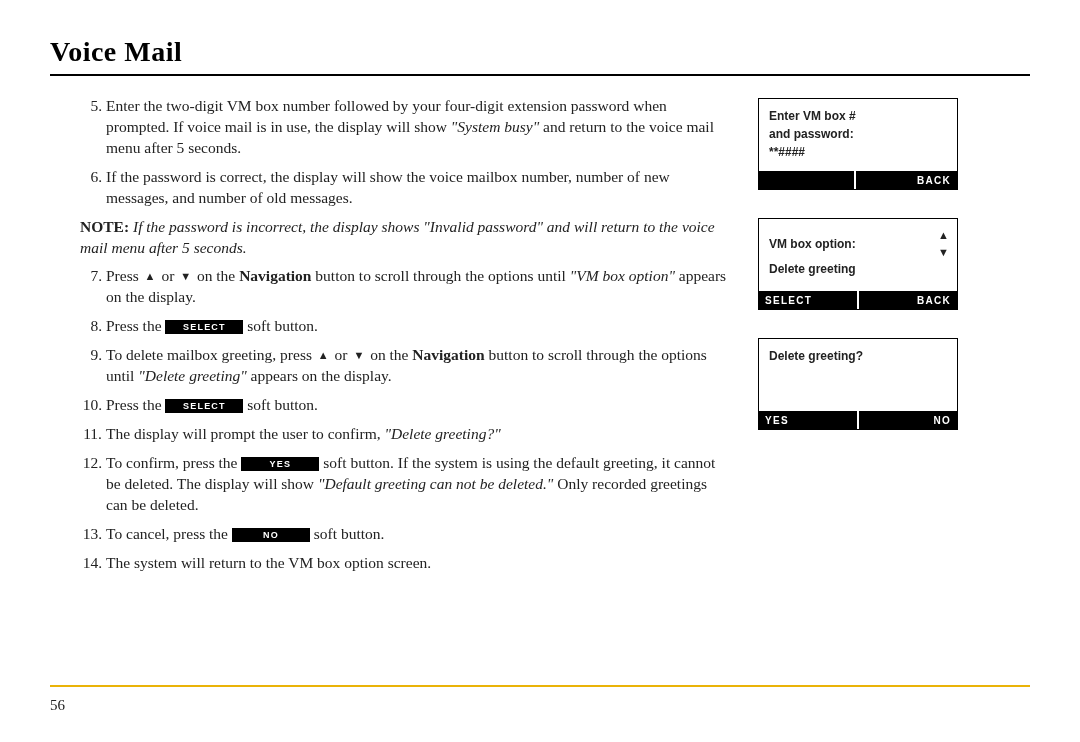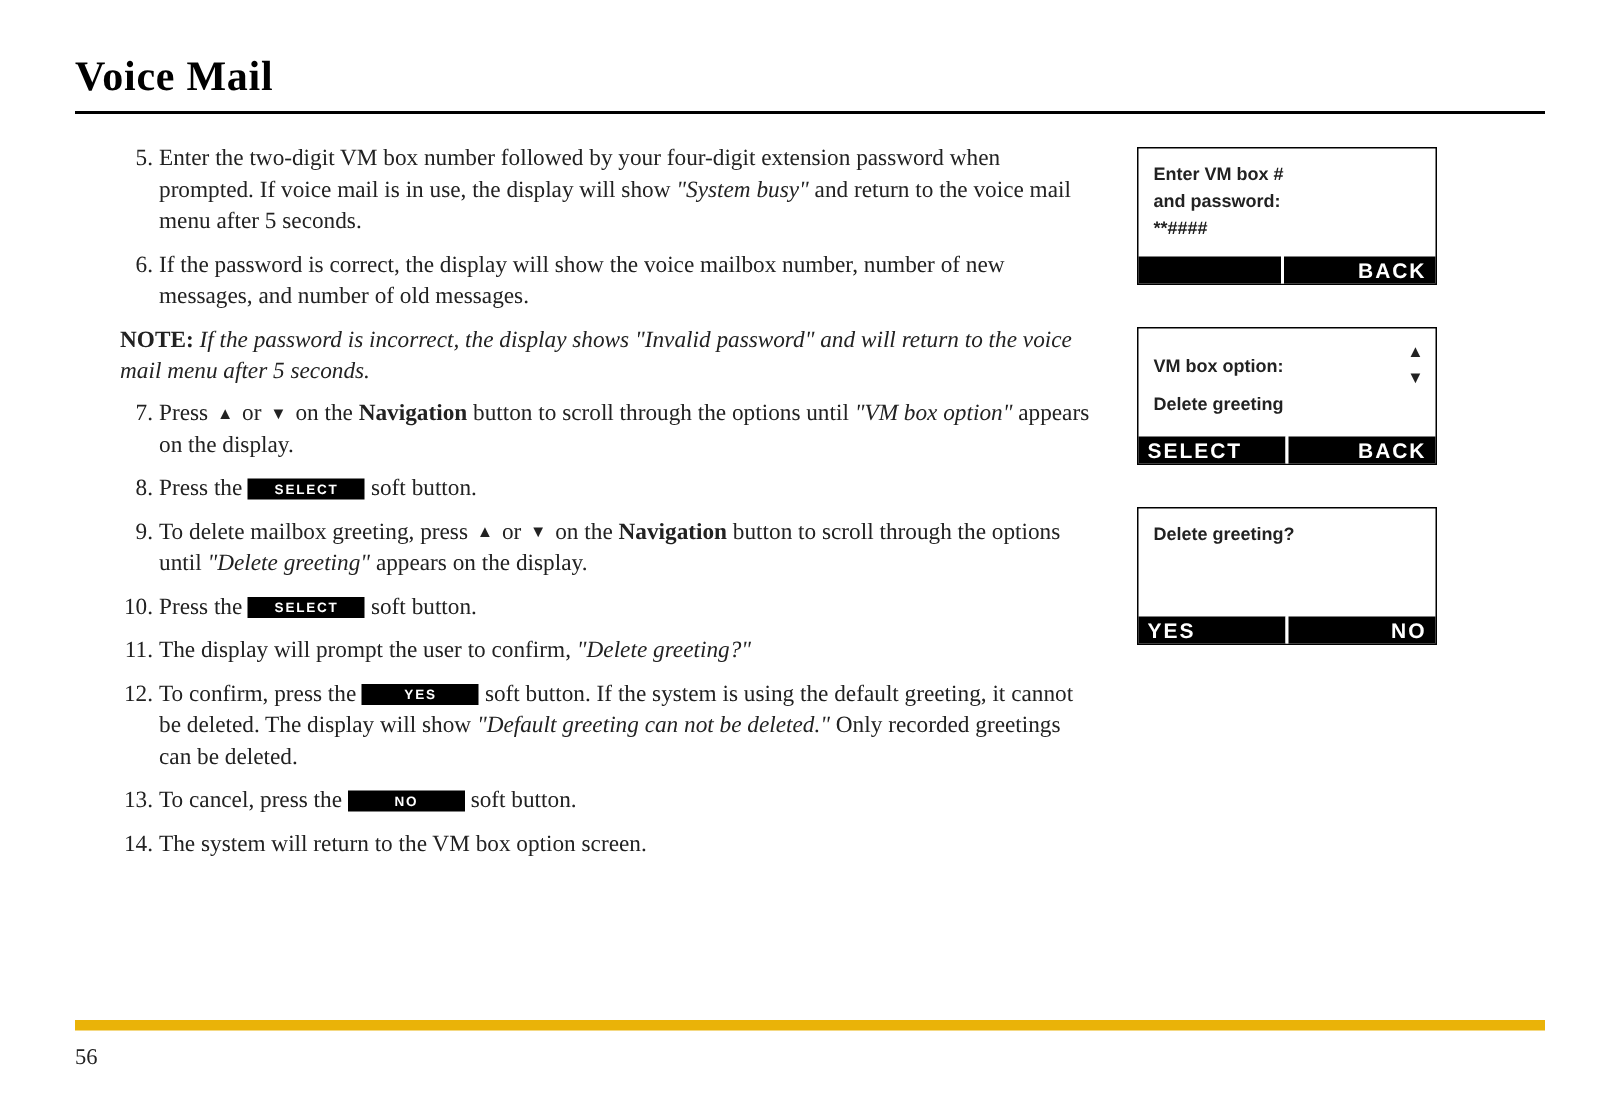--- a/index.html
+++ b/index.html
@@ -112,36 +112,36 @@
       letter-spacing: -2px;
     }
     .screen-softrow {
       display: flex;
       height: 18px;
     }
     .screen-softrow .cell {
       flex: 1;
       background: #000;
       color: #fff;
-      font-size: 14px;
+      font-size: 10px;
       font-weight: bold;
       letter-spacing: 1.3px;
       display: flex;
       align-items: center;
     }
     .screen-softrow .cell.left { justify-content: flex-start; padding-left: 6px; }
     .screen-softrow .cell.right { justify-content: flex-end; padding-right: 6px; }
     .screen-softrow .sep { width: 1.5px; background: #fff; }
     .blank-cell { flex: 1; background: #000; }
     .footer {
       position: absolute;
       bottom: 28px;
       left: 50px;
       right: 50px;
-      border-top: 7px solid #eab308;
+      border-top: 2px solid #eab308;
       padding-top: 10px;
       font-size: 15px;
     }
   </style>
 </head>
 <body>
 
 <div class="page">
   <h1 class="title">Voice Mail</h1>
 

